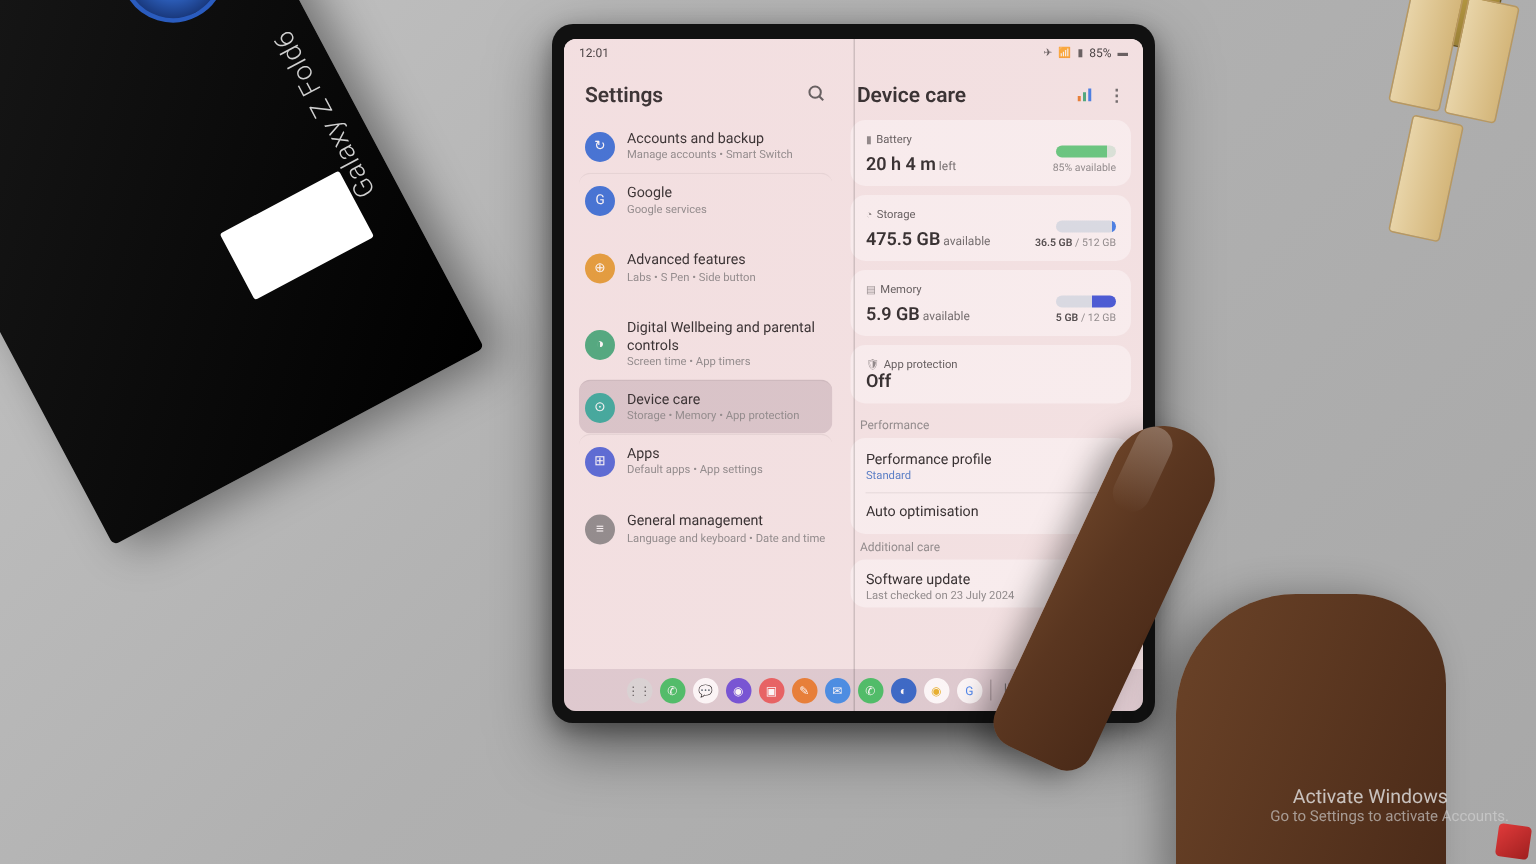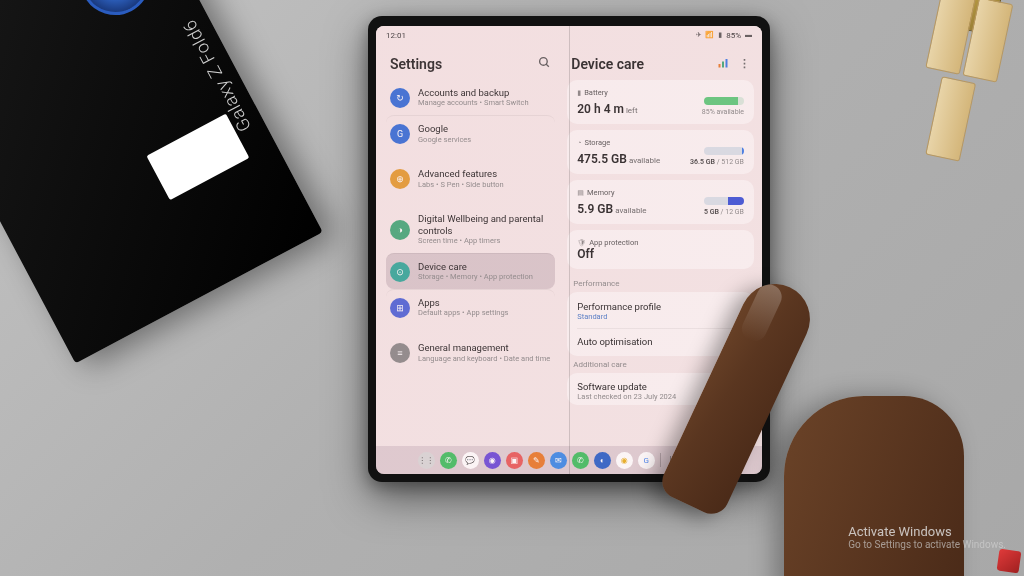--- a/index.html
+++ b/index.html
@@ -310,21 +310,21 @@
 
 
 .watermark {
   position: absolute;
   right: 18px;
   bottom: 26px;
   text-align: left;
   color: rgba(255,255,255,0.55);
   z-index: 70;
 }
-.watermark .wm-title { font-size: 13px; font-weight: 400; color: rgba(230,230,230,0.8);}
+.watermark .wm-title { font-size: 13px; font-weight: 400; color: rgba(230,230,230,0.8); margin-left: 15px;}
 .watermark .wm-sub { font-size: 10px; color: rgba(210,210,210,0.65);}
 .red-corner {
   position: absolute;
   right: 4px; bottom: 4px;
   width: 22px; height: 22px;
   background: linear-gradient(135deg, #e03a3a, #a02020);
   border-radius: 3px;
   transform: rotate(8deg);
   z-index: 71;
 }
@@ -539,15 +539,15 @@
   </div>
 </div>
 
 <div class="hand">
   <div class="finger"></div>
   <div class="thumb-area"></div>
 </div>
 
 <div class="watermark">
   <div class="wm-title">Activate Windows</div>
-  <div class="wm-sub">Go to Settings to activate Windows.</div>
+  <div class="wm-sub">Go to Settings to activate Accounts.</div>
 </div>
 <div class="red-corner"></div>
 
 </body></html>

